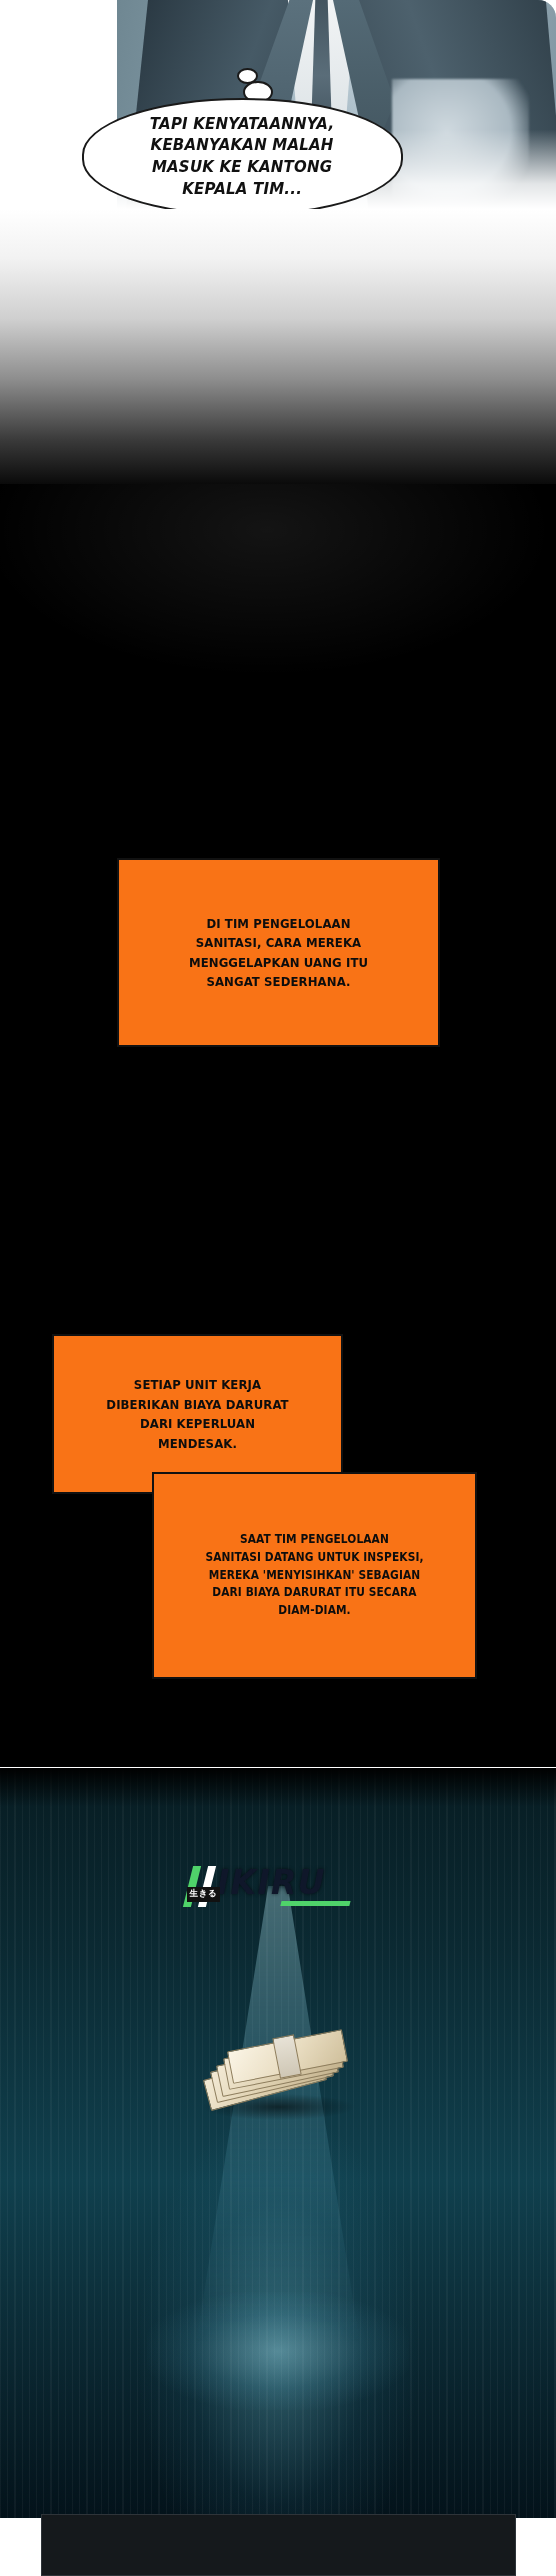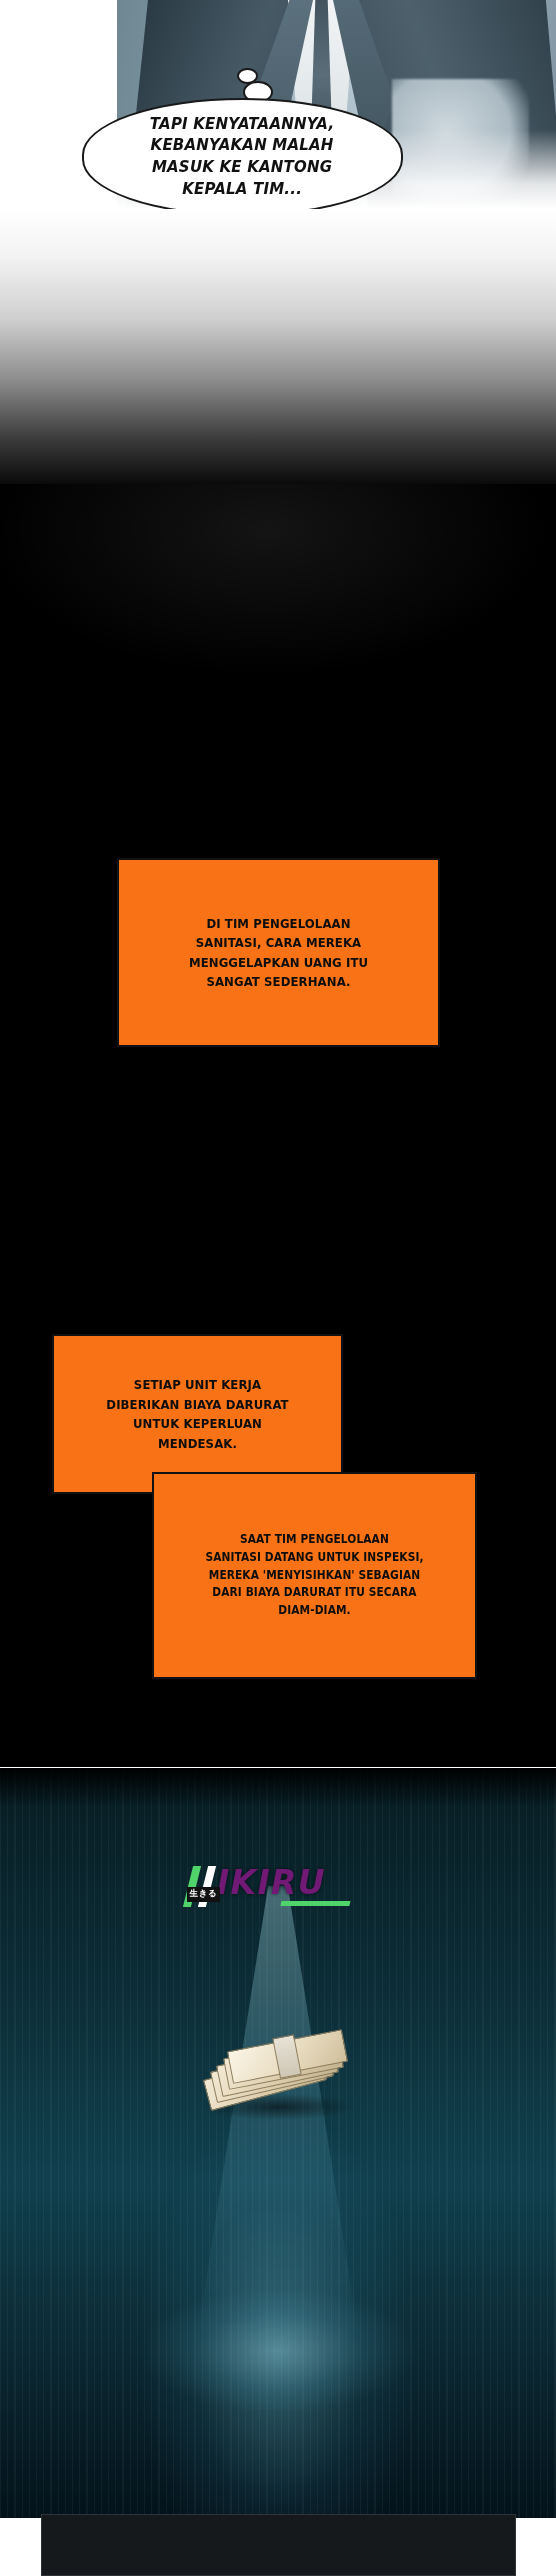--- a/index.html
+++ b/index.html
@@ -9,20 +9,21 @@
   }
   body {
     font-family: "DejaVu Sans", sans-serif;
   }
   #page {
     position: relative;
     width: 556px;
     height: 2576px;
     overflow: hidden;
     background: #ffffff;
+    border-radius: 18px;
   }
 
   
   .panel-top {
     position: absolute;
     left: 0;
     top: 0;
     width: 556px;
     height: 209px;
     background: #ffffff;
@@ -283,21 +284,21 @@
   .slash-b { left: 19.6px; background: #ffffff; }
   .logo-text {
     position: absolute;
     left: 34px;
     top: 1.3px;
     font-family: "DejaVu Sans", sans-serif;
     font-weight: 700;
     font-style: italic;
     font-size: 33px;
     letter-spacing: 1.3px;
-    color: #701a75;
+    color: #0f172a;
     text-shadow: 0 0 3.9px rgba(0,0,0,0.6);
   }
   .logo-kanji {
     position: absolute;
     left: 3.9px;
     top: 25px;
     font-family: "DejaVu Sans", sans-serif;
     font-size: 8.5px;
     font-weight: 700;
     color: #ffffff;
@@ -411,21 +412,21 @@
   <div class="caption" id="caption-1">
     <div class="caption-text">DI TIM PENGELOLAAN
 SANITASI, CARA MEREKA
 MENGGELAPKAN UANG ITU
 SANGAT SEDERHANA.</div>
   </div>
 
   <div class="caption" id="caption-2">
     <div class="caption-text">SETIAP UNIT KERJA
 DIBERIKAN BIAYA DARURAT
-UNTUK KEPERLUAN
+DARI KEPERLUAN
 MENDESAK.</div>
   </div>
 
   <div class="caption" id="caption-3">
     <div class="caption-text">SAAT TIM PENGELOLAAN
 SANITASI DATANG UNTUK INSPEKSI,
 MEREKA 'MENYISIHKAN' SEBAGIAN
 DARI BIAYA DARURAT ITU SECARA
 DIAM-DIAM.</div>
   </div>

